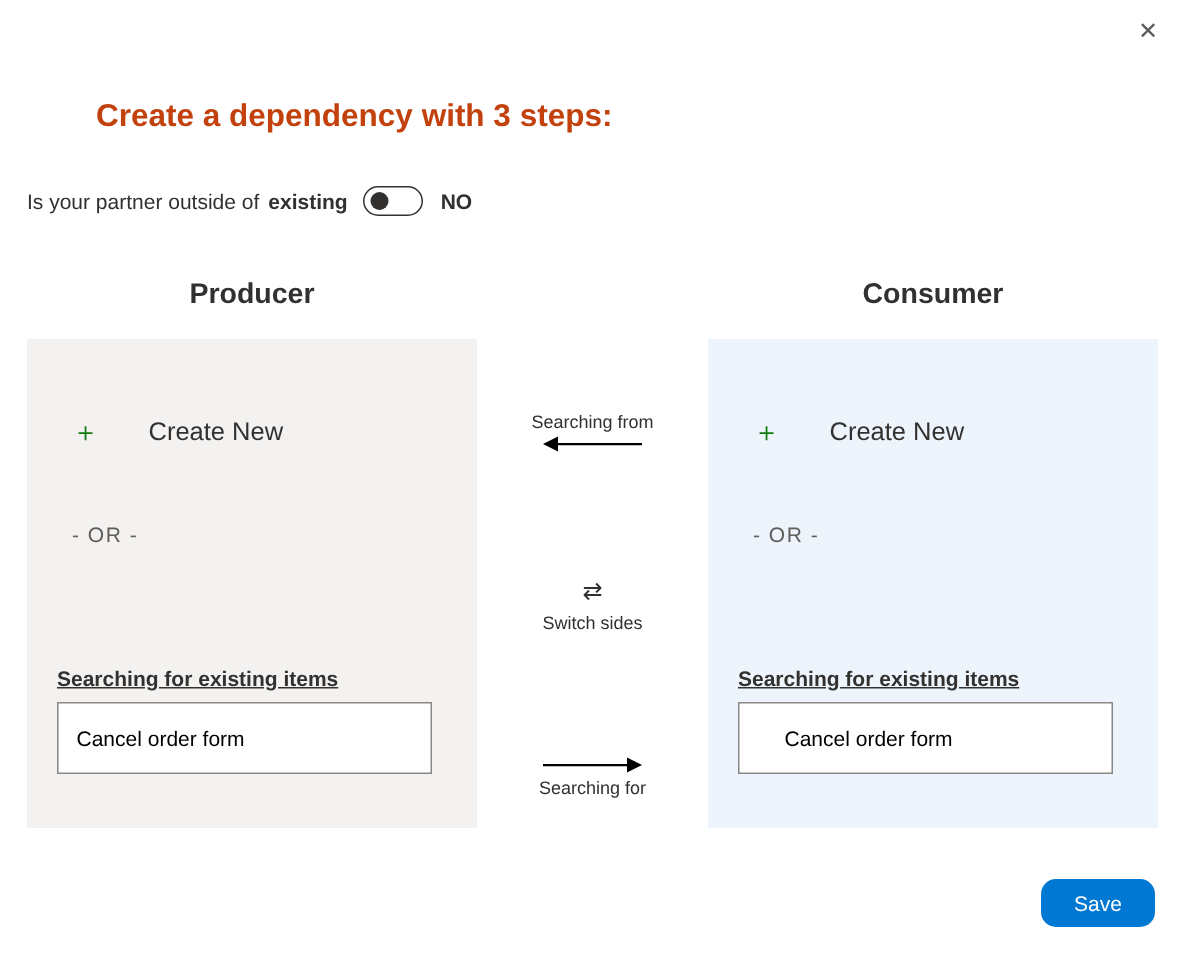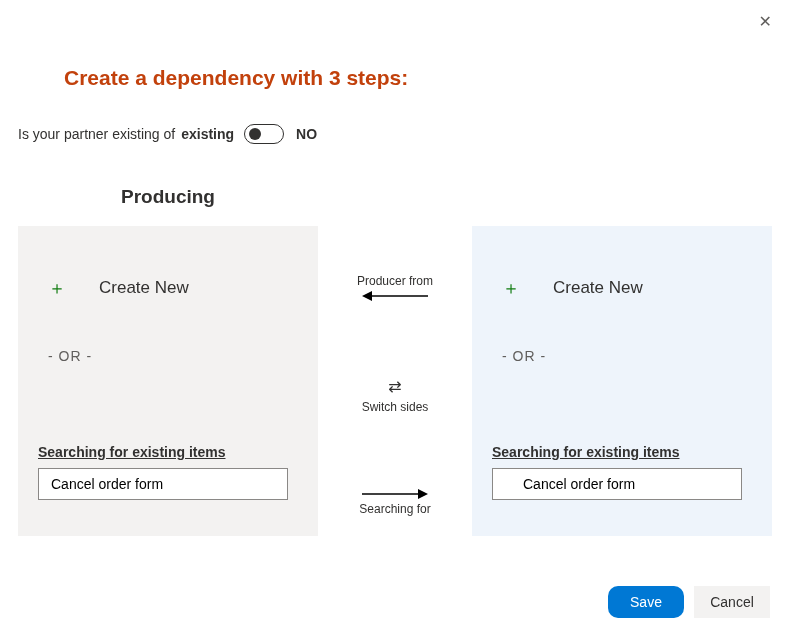--- a/index.html
+++ b/index.html
@@ -102,21 +102,21 @@
       letter-spacing: 1px;
     }
     .search-label {
       font-weight: 700;
       font-size: 14px;
       margin-bottom: 8px;
       text-decoration: underline;
     }
     .search-input {
       width: 250px;
-      height: 32px;
+      height: 48px;
       border: 1px solid #8a8886;
       background: #fff;
       padding: 0 8px 0 26px;
       font-family: inherit;
       font-size: 14px;
       position: relative;
     }
     .search-wrap { position: relative; width: 250px; }
     .search-wrap.has-icon .search-input { padding-left: 30px; }
     .bug-icon {
@@ -186,52 +186,55 @@
     }
   </style>
 </head>
 <body>
 
 <div class="close-btn">✕</div>
 
 <h1 class="page-title">Create a dependency with 3 steps:</h1>
 
 <div class="partner-row">
-  <span>Is your partner existing of</span>
+  <span>Is your partner outside of</span>
   <span class="partner-org">existing</span>
   <div class="toggle">
     <div class="toggle-knob"></div>
   </div>
   <span class="toggle-value">NO</span>
 </div>
 
 <div class="heading-row">
   <div class="heading-cell" style="width:300px;">
-    <div class="panel-heading">Producing</div>
+    <div class="panel-heading">Producer</div>
   </div>
   <div style="flex:1;"></div>
+  <div class="heading-cell" style="width:300px;">
+    <div class="panel-heading">Consumer</div>
+  </div>
 </div>
 
 <div class="columns">
 
   <div class="panel producer">
     <div class="create-new">
       <span class="plus-icon">＋</span>
       <span class="create-new-label">Create New</span>
     </div>
     <div class="or-divider">- OR -</div>
     <div class="search-label">Searching for existing items</div>
     <div class="search-wrap no-icon">
       <input class="search-input" type="text" value="Cancel order form" style="">
     </div>
   </div>
 
   <div class="middle">
     <div class="arrow-block">
-      <span class="arrow-label">Producer from</span>
+      <span class="arrow-label">Searching from</span>
       <svg class="arrow-svg" width="70" height="12">
         <line x1="68" y1="6" x2="8" y2="6" stroke="#000" stroke-width="1.5"></line>
         <polygon points="2,6 12,1 12,11" fill="#000"></polygon>
       </svg>
     </div>
 
     <div class="switch-block">
       <span class="switch-icon">⇄</span>
       <span class="arrow-label">Switch sides</span>
     </div>
@@ -255,14 +258,13 @@
     <div class="search-wrap has-icon">
       <span class="bug-icon">🐞</span>
       <input class="search-input" type="text" value="Cancel order form" style="">
     </div>
   </div>
 
 </div>
 
 <div class="footer">
   <button class="btn btn-primary">Save</button>
-  <button class="btn btn-secondary">Cancel</button>
 </div>
 
 </body></html>

